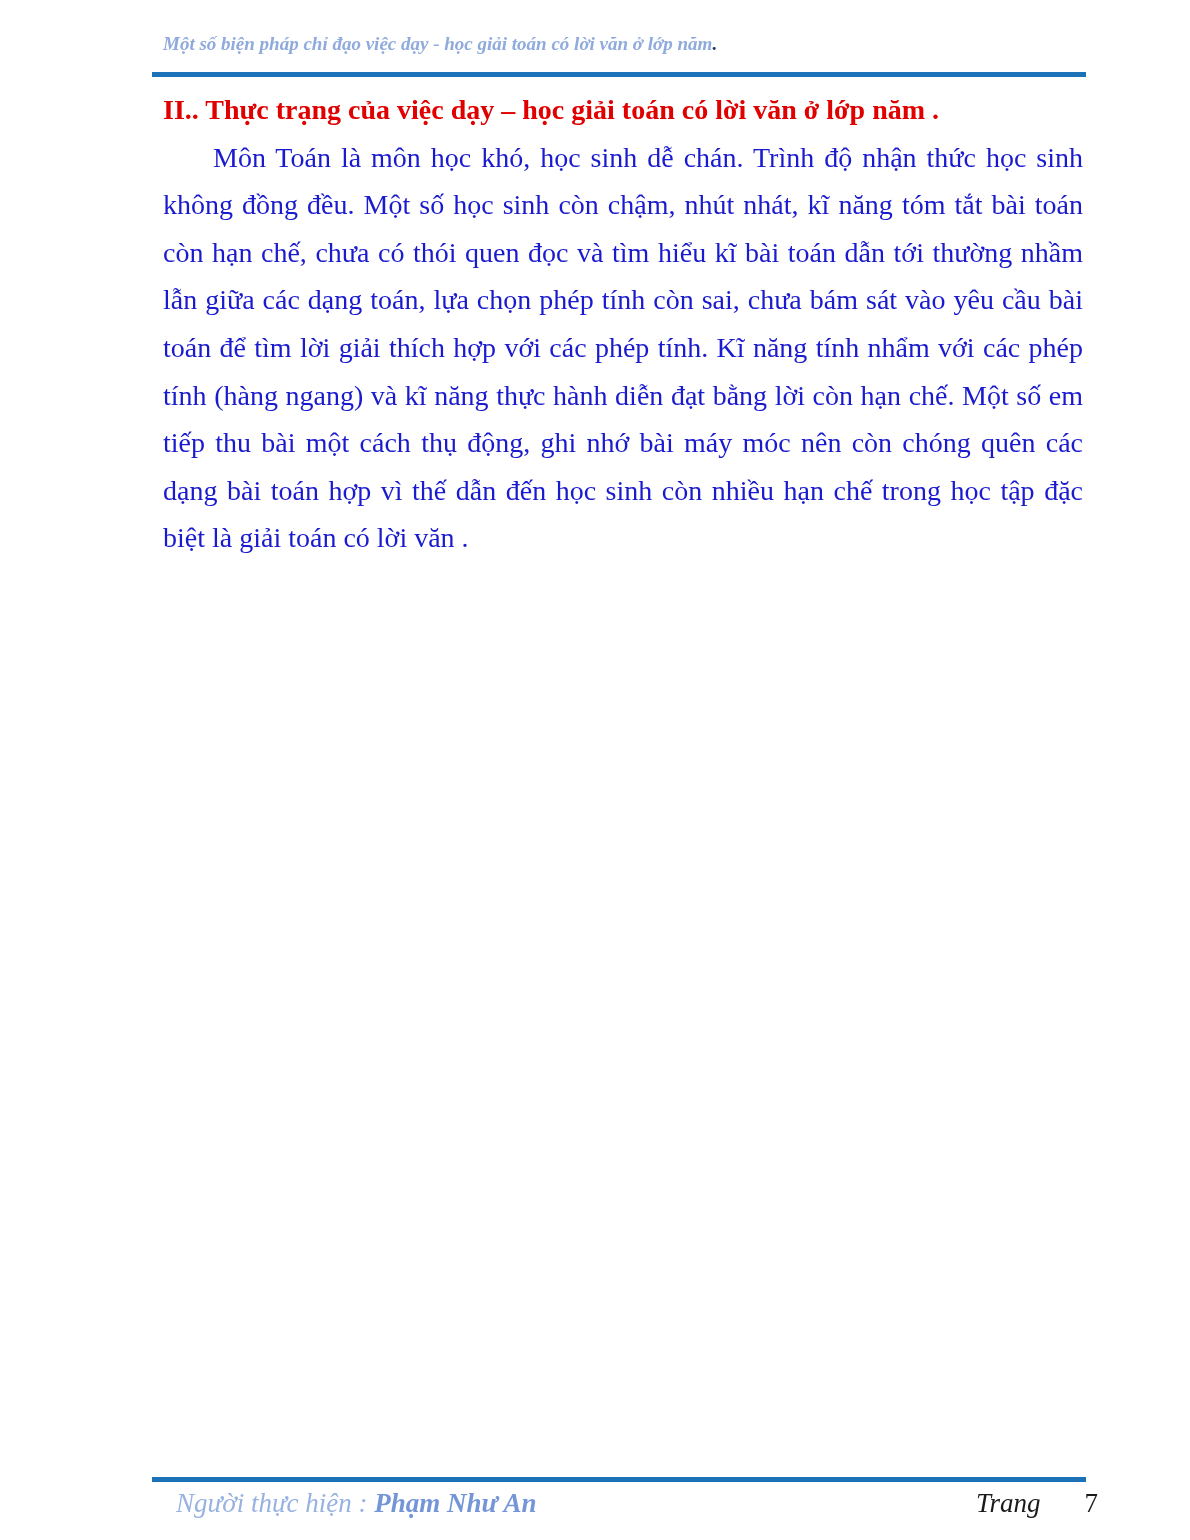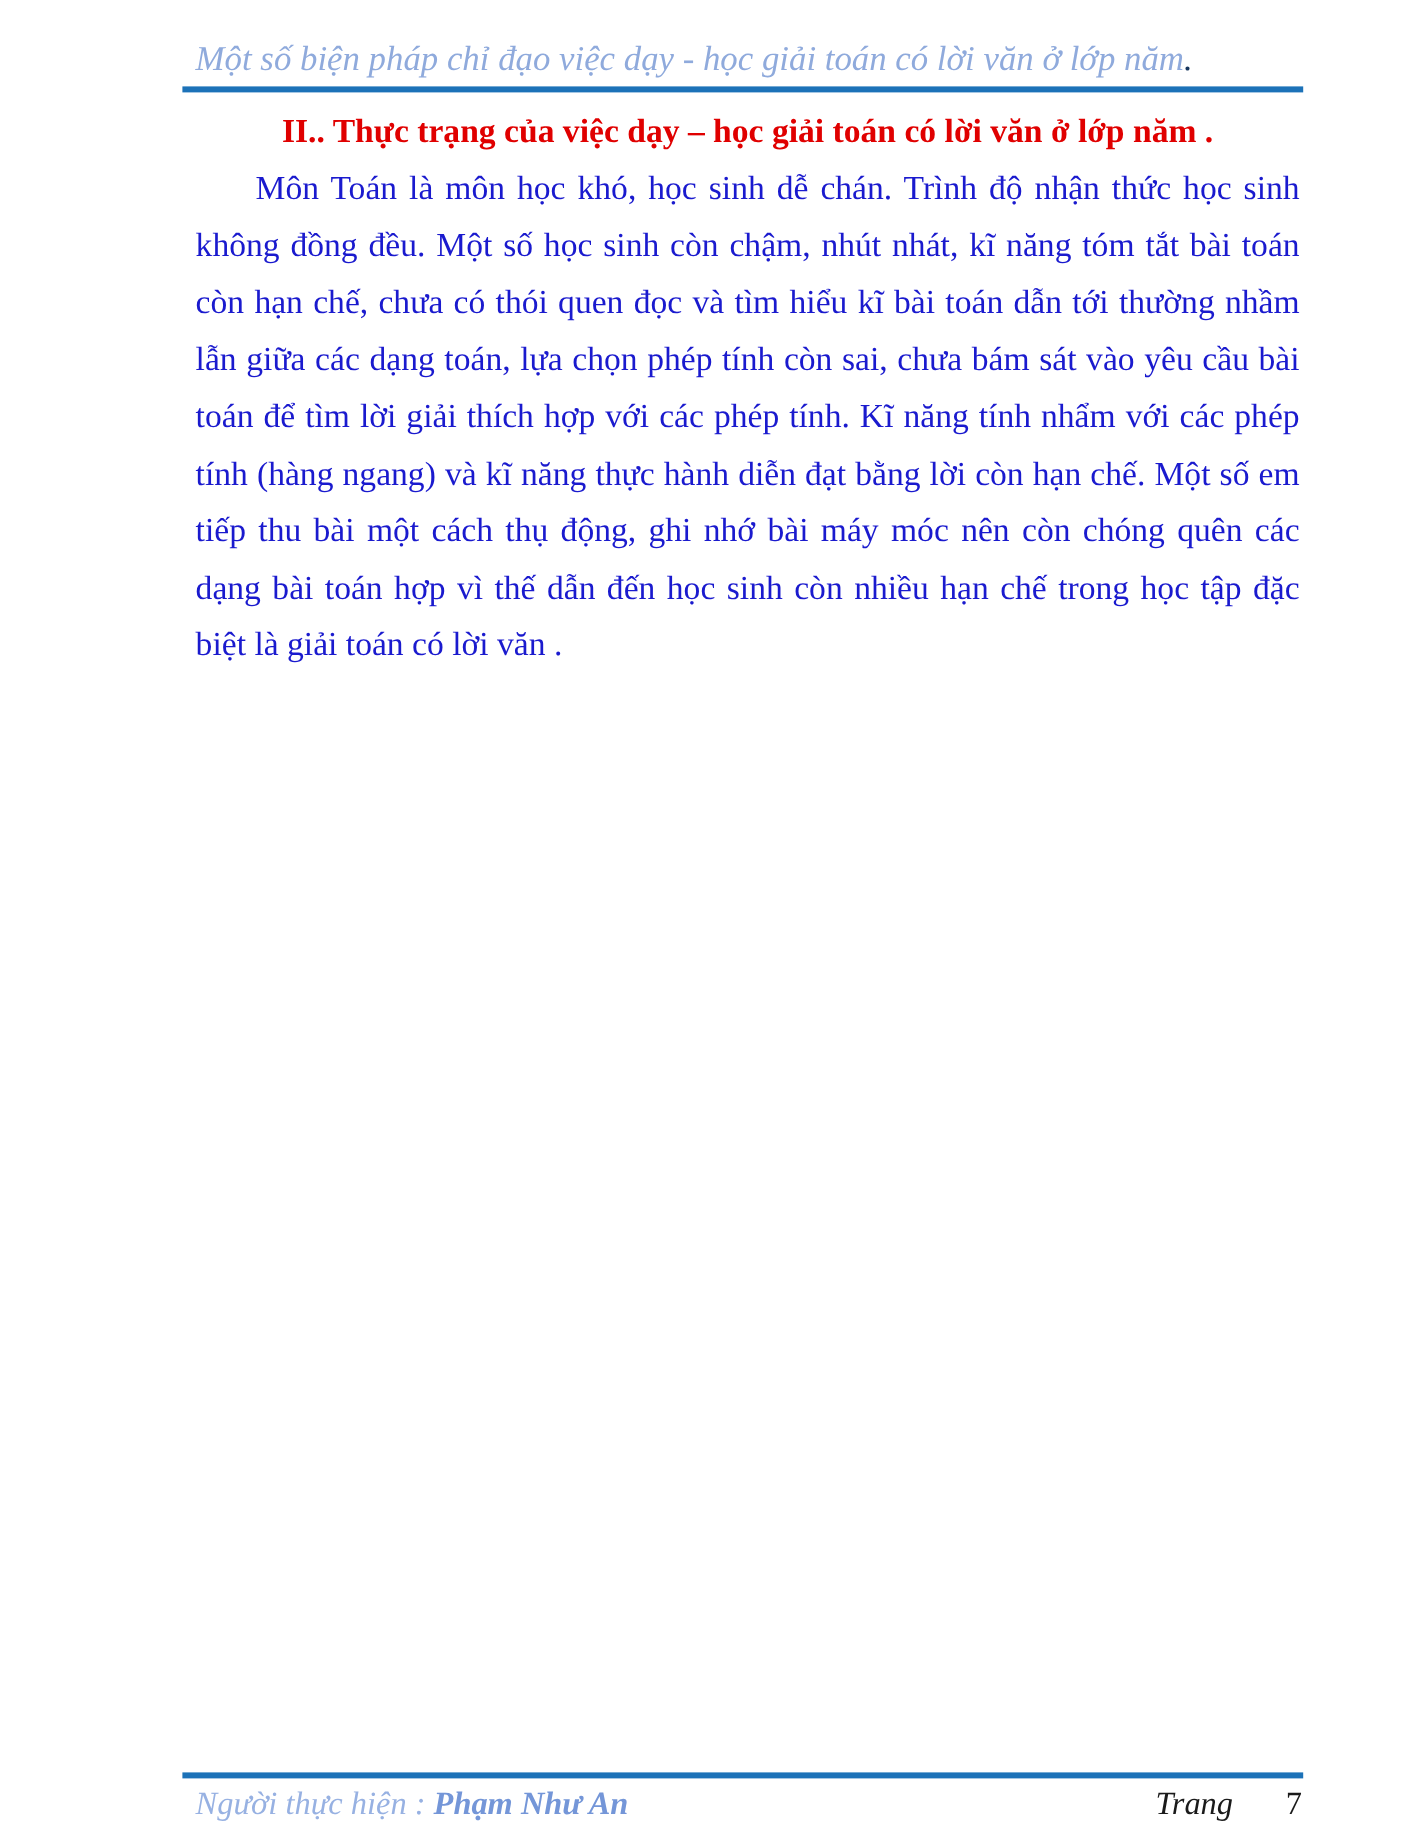--- a/index.html
+++ b/index.html
@@ -12,22 +12,22 @@
     font-family: "Liberation Serif", "DejaVu Serif", serif;
     overflow: hidden;
   }
 
   
   .doc-header {
     position: absolute;
     top: 33px;
     left: 163px;
     width: 922px;
-    font-size: 29px;
-    font-weight: normal;
+    font-size: 19px;
+    font-weight: bold;
     font-style: italic;
     color: #8faadc;
     white-space: nowrap;
   }
   .doc-header .title-period { color: #17365d; }
   .rule {
     position: absolute;
     left: 152px;
     width: 934px;
     height: 5px;
@@ -49,29 +49,29 @@
   }
   .doc-body p { margin: 0; }
   .indent-none { text-indent: 0; }
   .indent-lg { text-indent: 64px; }
   .indent-md { text-indent: 50px; }
   .indent-sm { text-indent: 44px; }
   .section-heading {
     margin: 0;
     color: #e00000;
     font-weight: bold;
-    text-align: center;
+    text-align: left;
     text-indent: 0;
   }
 
   
   .doc-footer {
     position: absolute;
     top: 1488px;
-    left: 163px;
+    left: 176px;
     width: 922px;
     display: flex;
     justify-content: space-between;
     align-items: baseline;
     font-size: 27px;
   }
   .footer-credit { font-style: italic; color: #97b1e2; }
   .footer-author { font-style: italic; font-weight: bold; color: #7496d8; }
   .footer-page { color: #1a1a1a; }
   .footer-page .page-word { font-style: italic; text-align: center; }

